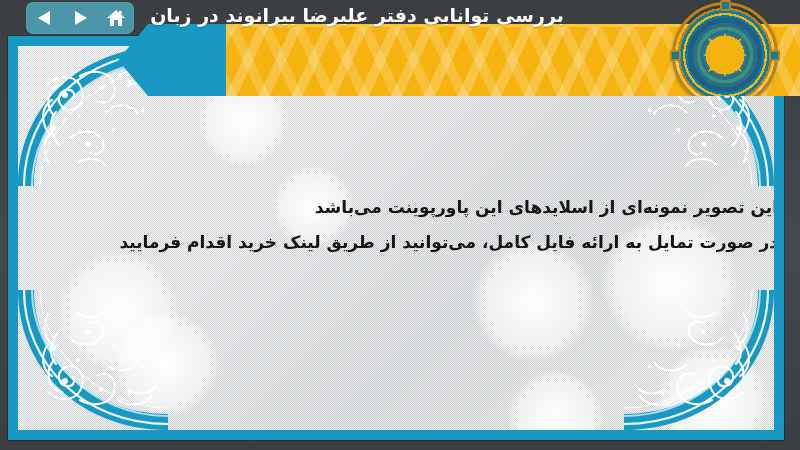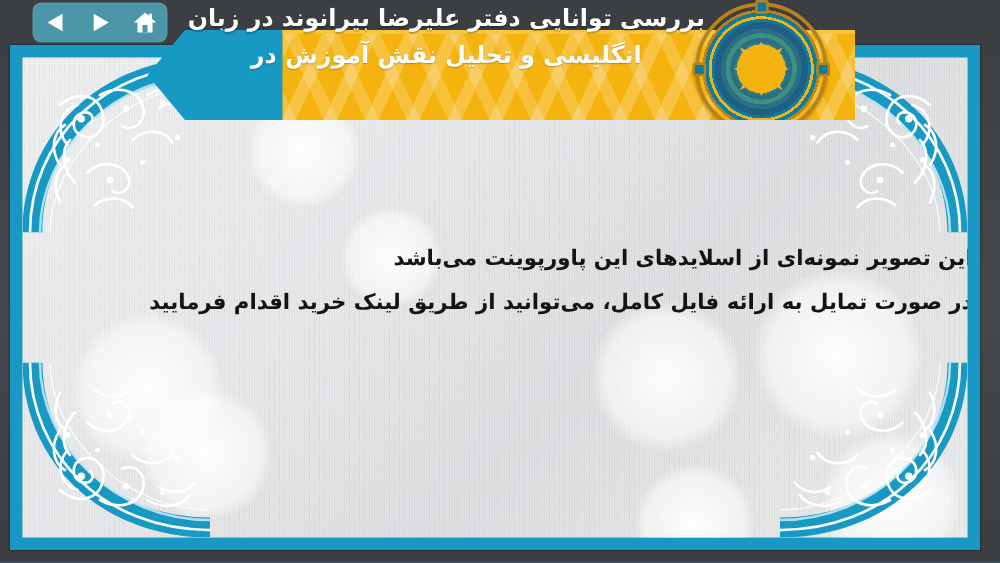--- a/index.html
+++ b/index.html
@@ -44,21 +44,21 @@
 
   
   .corner{position:absolute;width:150px;height:140px;pointer-events:none;}
   .c-tl{left:0;top:0;}
   .c-bl{left:0;bottom:0;transform:scaleY(-1);}
   .c-br{right:0;bottom:0;transform:scale(-1,-1);}
   .c-tr{right:0;top:0;transform:scaleX(-1);}
 
   
   #banner-wrap{
-    position:absolute;left:0;top:0;width:684px;height:96px;
+    position:absolute;left:0;top:0;width:800px;height:96px;
     overflow:hidden;pointer-events:none;
   }
   #banner-dark{
     position:absolute;left:0;top:0;width:800px;height:26px;
     background:#3b3f42;
   }
   
   #tab{
     position:absolute;left:118px;top:24px;width:110px;height:72px;
     background:#1799c4;
@@ -294,21 +294,20 @@
   <div id="banner-wrap">
     <div id="banner-dark"></div>
     <div id="tab"></div>
     <div id="banner">
       <div id="banner-weave"></div>
     </div>
     <div id="banner-top-line"></div>
 
     <div id="title-text">
       <span class="ln">بررسی توانایی دفتر علیرضا بیرانوند در زبان</span>
-      <span class="ln">انگلیسی و تحلیل نقش آموزش در</span>
     </div>
 
     <div id="medallion">
       <div id="med-ring"></div>
       <div id="med-star"></div>
       <div class="med-gem" style="left:47.5px;top:-2px;"></div>
 
       <div class="med-gem" style="left:-2px;top:47.5px;"></div>
       <div class="med-gem" style="right:-2px;top:47.5px;"></div>
     </div>

